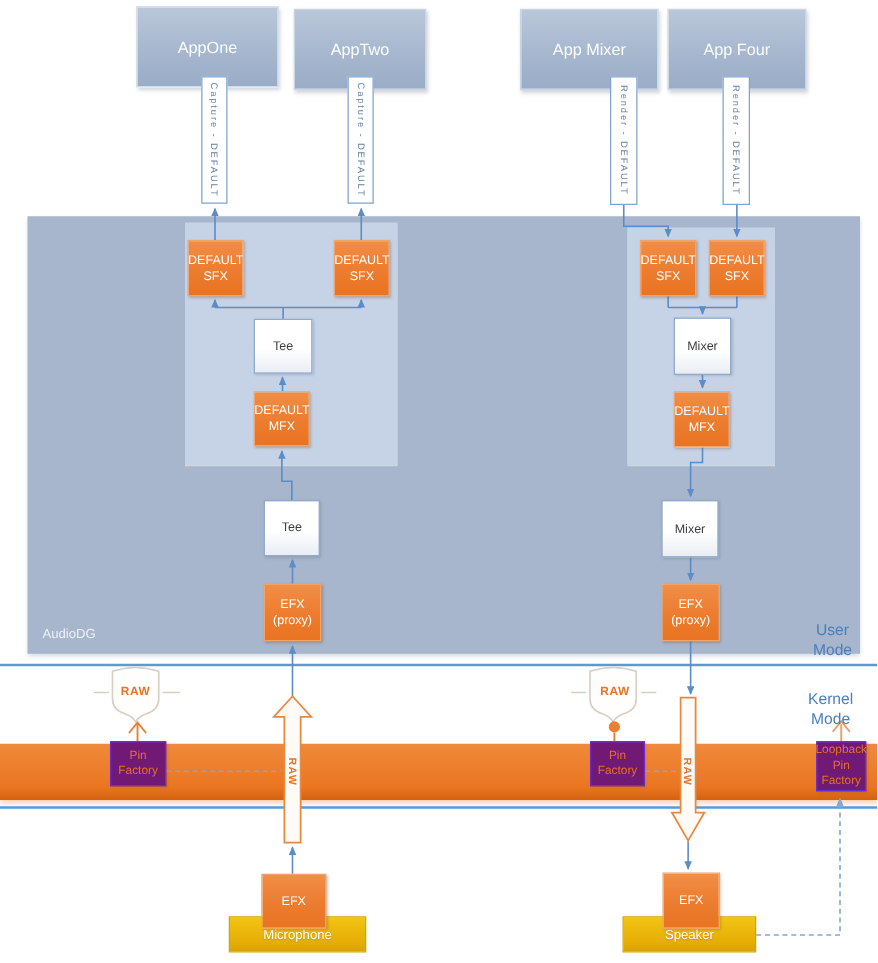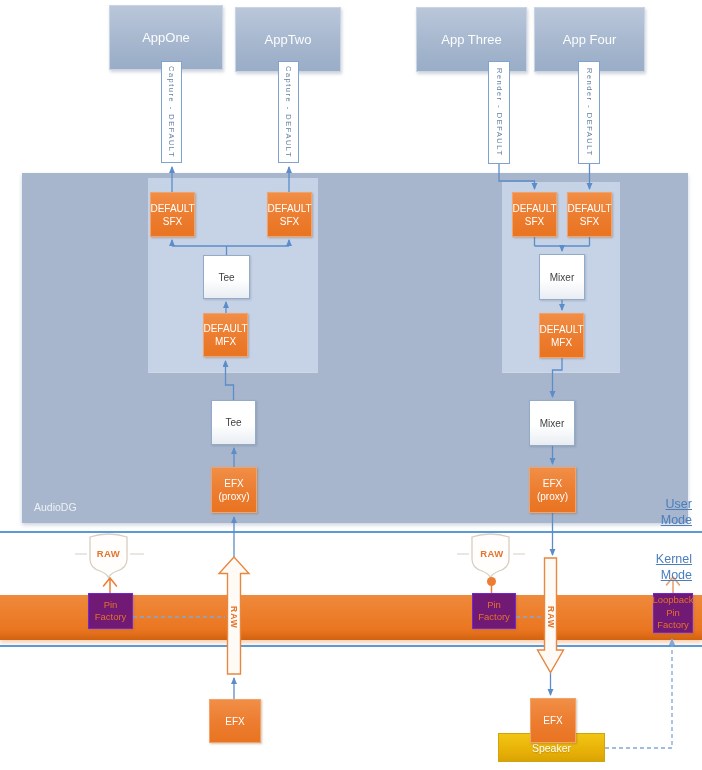--- a/index.html
+++ b/index.html
@@ -26,21 +26,21 @@
            box-shadow:0 3px 4px rgba(237,125,49,.35);z-index:2;}
   .pin-box{background:#701a75;border:1px solid #6d28d9;color:#e5702a;font-size:9.5px;
            line-height:1.3;z-index:6;box-shadow:1px 1px 2px rgba(150,90,40,.25);}
   .gold-box{background:linear-gradient(180deg,#f2c513 0%,#e6ae06 70%,#d9a303 100%);
            border:1px solid #d0a40c;color:#fff;font-size:10.5px;
            text-shadow:0 1px 1px rgba(150,100,0,.4);z-index:5;}
   .efx-box{z-index:6;}
   .raw-shield-label{font-size:9.5px;letter-spacing:.5px;color:#e5742c;z-index:6;font-weight:600;}
   .raw-shaft-label{writing-mode:vertical-rl;text-orientation:mixed;font-size:8.5px;
            letter-spacing:1px;color:#e5742c;font-weight:600;z-index:7;}
-  .mode-label{color:#4a7ebd;font-size:12.5px;line-height:16px;text-align:right;z-index:8;text-decoration:underline;}
+  .mode-label{color:#4a7ebd;font-size:12.5px;line-height:16px;text-align:center;z-index:8;}
   .audiodg-label{color:#edf1f7;font-size:10.5px;z-index:4;}
   #wires{position:absolute;left:0;top:0;z-index:4;pointer-events:none;}
 </style>
 </head>
 <body>
 
 <div id="canvas">
 
   <div class="abs region" style="left:22px;top:173px;width:666px;height:350px;"></div>
   <div class="abs inner-region" style="left:148px;top:178px;width:170px;height:194px;"></div>
@@ -54,21 +54,21 @@
   <div class="abs mode-label" style="left:640px;top:496px;width:52px;">User Mode</div>
   <div class="abs mode-label" style="left:637px;top:535px;width:55px;margin-top:16px;">Kernel Mode</div>
 
   <div class="abs flexc app-box" style="left:109px;top:5px;width:114px;height:65px;">
       <span>AppOne</span>
     </div>
   <div class="abs flexc app-box" style="left:235px;top:7px;width:106px;height:65px;">
       <span>AppTwo</span>
     </div>
   <div class="abs flexc app-box" style="left:416px;top:7px;width:111px;height:65px;">
-      <span>App Three</span>
+      <span>App Mixer</span>
     </div>
   <div class="abs flexc app-box" style="left:534px;top:7px;width:111px;height:65px;text-align:center;">
       <span>App Four</span>
     </div>
 
   <div class="abs flexc stream-box" style="left:161px;top:61px;width:21px;height:102px;">
       <span class="stream-label">Capture - DEFAULT</span>
     </div>
   <div class="abs flexc stream-box" style="left:278px;top:61px;width:21px;height:102px;">
       <span class="stream-label">Capture - DEFAULT</span>
@@ -127,20 +127,23 @@
   <div class="abs flexc pin-box" style="left:653px;top:593px;width:40px;height:40px;">
       <span>Loopback Pin Factory</span>
     </div>
 
   <div class="abs flexc raw-shield-label" style="left:88px;top:547px;width:41px;height:13px;">RAW</div>
   <div class="abs flexc raw-shield-label" style="left:470px;top:547px;width:44px;height:13px;">RAW</div>
 
   <div class="abs flexc raw-shaft-label" style="left:226px;top:592px;width:16px;height:50px;">RAW</div>
   <div class="abs flexc raw-shaft-label" style="left:543px;top:592px;width:15px;height:50px;">RAW</div>
 
+  <div class="abs flexc gold-box" style="left:183px;top:733px;width:110px;height:29px;">
+      <span>Microphone</span>
+    </div>
   <div class="abs flexc gold-box" style="left:498px;top:733px;width:107px;height:29px;">
       <span>Speaker</span>
     </div>
   <div class="abs flexc node node-orange efx-box" style="left:209px;top:699px;width:52px;height:44px;">
       <span>EFX</span>
     </div>
   <div class="abs flexc node node-orange efx-box" style="left:530px;top:698px;width:46px;height:45px;">
       <span>EFX</span>
     </div>
 

